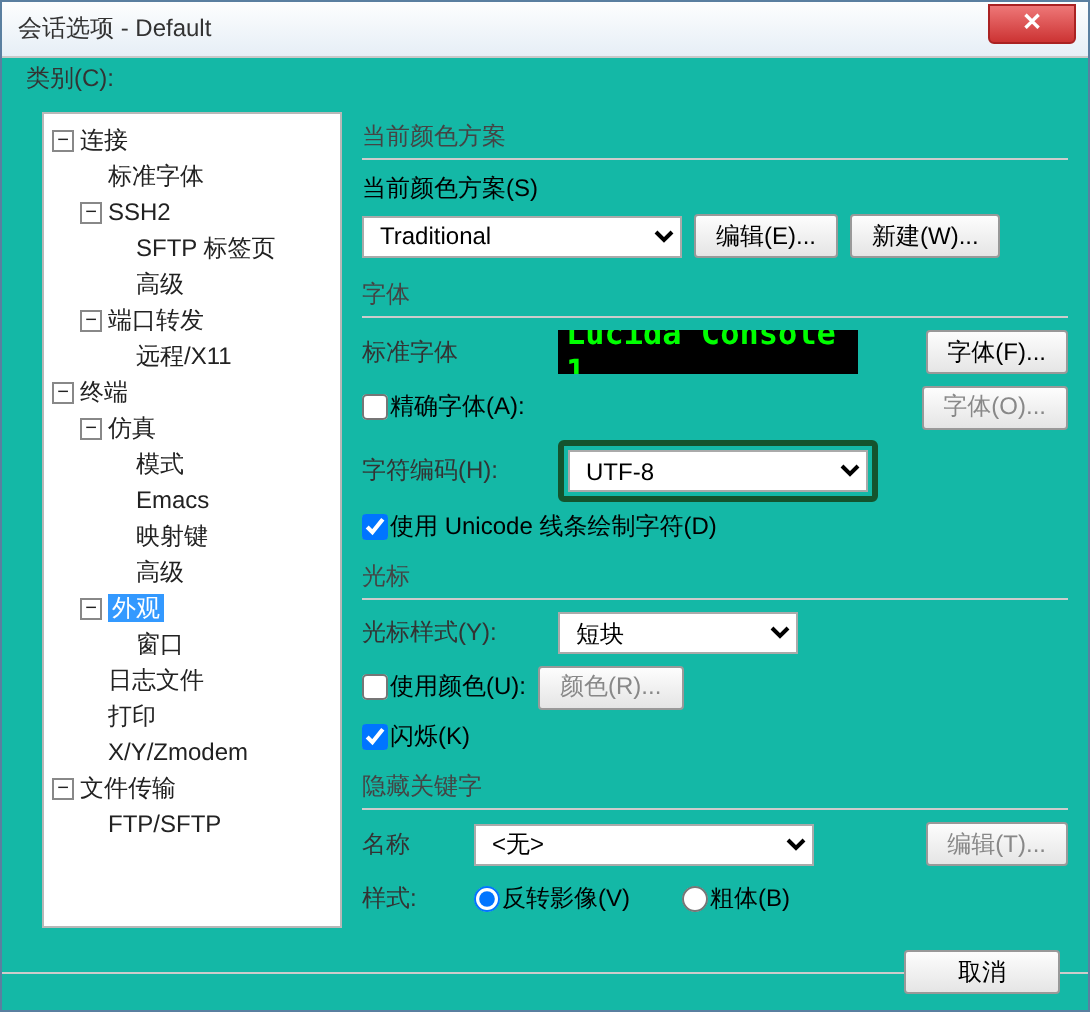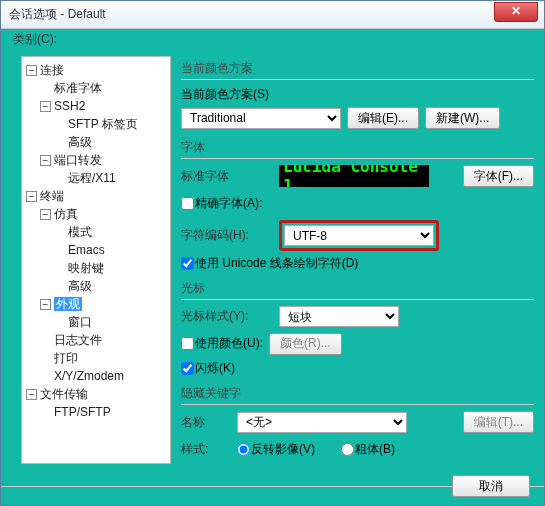--- a/index.html
+++ b/index.html
@@ -19,21 +19,21 @@
 .sel { background: #3399ff; color: #fff; padding: 0 2px; }
 .right { flex: 1; padding-left: 10px; }
 .group-title { color: #444; margin: 4px 0 2px 0; }
 .group-line { border-top: 1px solid #ccc; margin-bottom: 6px; }
 .row { display: flex; align-items: center; margin: 4px 0; gap: 6px; }
 .lbl { width: 92px; color: #333; }
 select, input[type=text] { border: 1px solid #aaa; background: #fff; height: 21px; padding: 1px 4px; }
 .btn { height: 22px; border: 1px solid #999; background: linear-gradient(#fdfdfd,#e5e5e5); padding: 0 10px; cursor: pointer; border-radius: 2px; }
 .btn.dis { color: #888; }
 .font-preview { width: 150px; height: 22px; background: #000; color: #0f0; font-family: "Lucida Console", monospace; font-weight: bold; display: inline-flex; align-items: center; padding-left: 4px; font-size: 16px; overflow: hidden; }
-.hi-red { border: 3px solid #b91c1c; padding: 2px; border-radius: 3px; display: inline-block; }
+.hi-red { border: 3px solid #14532d; padding: 2px; border-radius: 3px; display: inline-block; }
 .chk { display: flex; align-items: center; gap: 1px; margin: 4px 0; }
 .chk input { margin: 0; }
 .footer { position: absolute; bottom: 8px; right: 14px; display: flex; gap: 8px; }
 .footer .btn { width: 78px; }
 .hr-top { border-top: 1px solid #ccc; margin-top: 6px; }
 </style>
 </head>
 <body>
 
 <div class="window">
@@ -109,20 +109,21 @@
         <span class="font-preview">Lucida Console 1</span>
         <span style="flex:1"></span>
         <button class="btn">字体(F)...</button>
       </div>
       <div class="row">
         <label class="chk">
             <input type="checkbox" style="">
             <span>精确字体(A):</span>
           </label>
         <span style="flex:1"></span>
+        <button class="btn dis">字体(O)...</button>
       </div>
       <div class="row">
         <span class="lbl">字符编码(H):</span>
         <span class="hi-red">
           <select style="width:150px"><option>UTF-8</option></select>
         </span>
       </div>
       <label class="chk">
           <input type="checkbox" checked="" style="">
           <span>使用 Unicode 线条绘制字符(D)</span>

